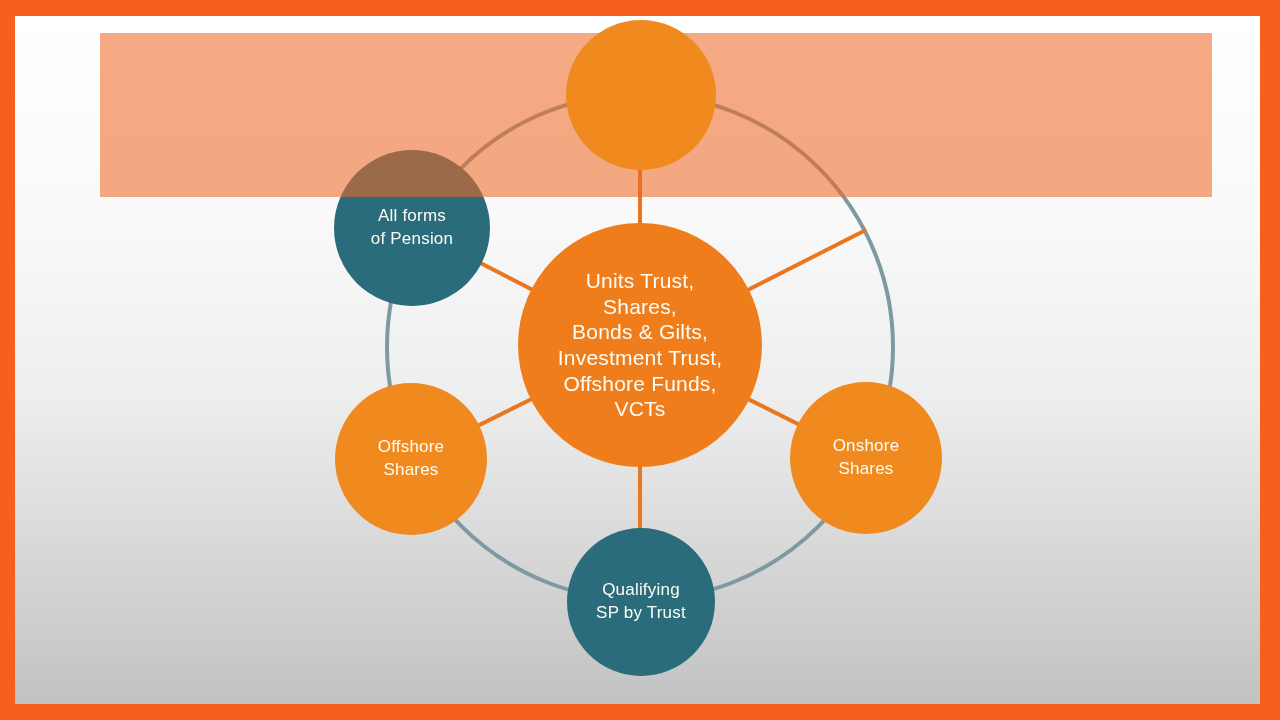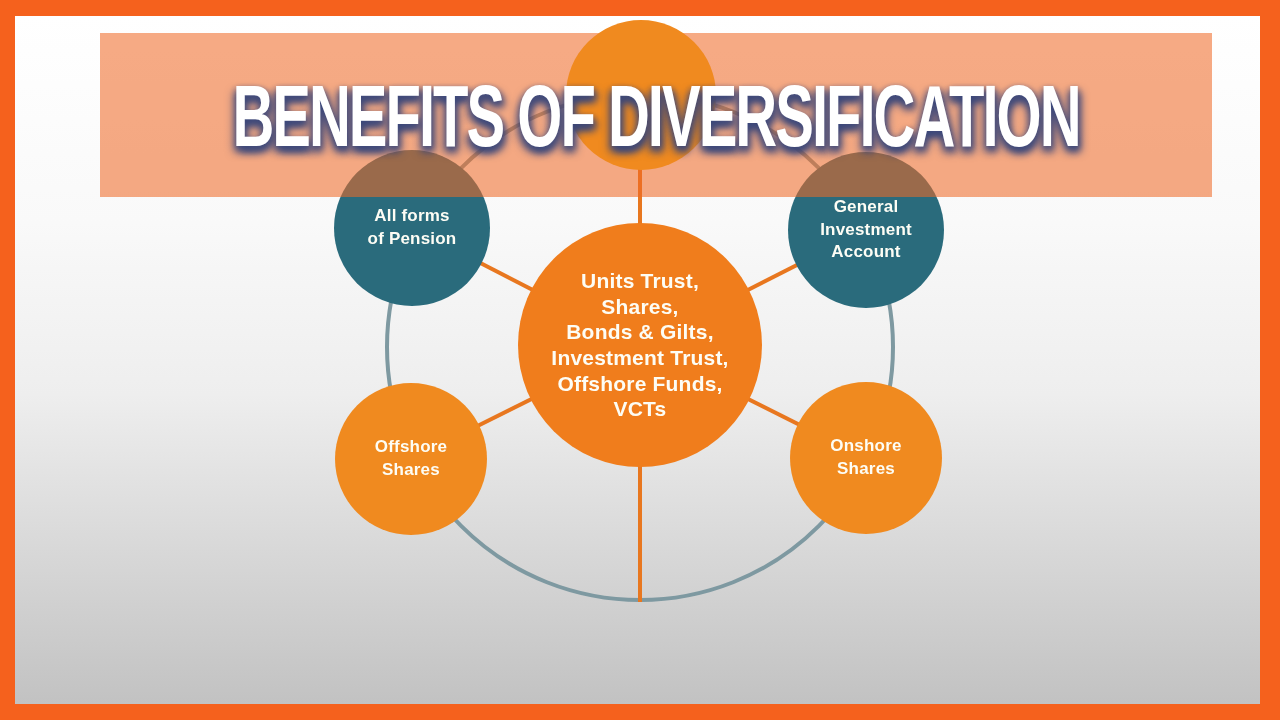--- a/index.html
+++ b/index.html
@@ -37,21 +37,21 @@
     background:var(--line,#E8771F);transform-origin:0 50%;z-index:2;
   }
   .line.to-top{width:250px;transform:rotate(-90deg);}
   .line.to-bottom{width:257px;transform:rotate(90deg);}
   .line.to-top-left{width:256px;transform:rotate(-152.8deg);}
   .line.to-top-right{width:254px;transform:rotate(-27deg);}
   .line.to-bottom-left{width:256px;transform:rotate(153.5deg);}
   .line.to-bottom-right{width:253px;transform:rotate(26.6deg);}
   .circle{
     position:absolute;border-radius:50%;z-index:3;
-    display:flex;align-items:center;justify-content:center;text-align:center;font-weight:bold;
+    display:flex;align-items:center;justify-content:center;text-align:center;
   }
   .circle .circle-label{
     white-space:pre-line;color:var(--label-text,#FDFDF5);
     font-size:17px;line-height:1.35;letter-spacing:.2px;
   }
   .teal{background:var(--teal,#2A6B7C);}
   .orange{background:var(--orange-circle,#F08A1F);}
   .hub{
     left:503px;top:207px;width:244px;height:244px;
     background:var(--center-orange,#F07D1C);
@@ -97,50 +97,46 @@
     <div class="line to-top-left"></div>
     <div class="line to-top-right"></div>
     <div class="line to-bottom-left"></div>
     <div class="line to-bottom-right"></div>
 
     <div class="circle teal c-top-left">
       <span class="circle-label">All forms
 of Pension</span>
     </div>
 
-    <div class="circle teal c-top-right">
-      <span class="circle-label">General
-Investment
-Account</span>
-    </div>
 
     <div class="circle orange c-left">
       <span class="circle-label">Offshore
 Shares</span>
     </div>
 
     <div class="circle orange c-right">
       <span class="circle-label">Onshore
 Shares</span>
     </div>
 
+    <div class="circle teal c-bottom">
+      <span class="circle-label">Qualifying
+SP by Trust</span>
+    </div>
 
     <div class="circle hub">
       <span class="circle-label">Units Trust,
 Shares,
 Bonds &amp; Gilts,
 Investment Trust,
 Offshore Funds,
 VCTs</span>
     </div>
 
     <div class="banner"></div>
 
     <div class="circle orange c-top">
       <span class="circle-label"></span>
     </div>
 
-    <div class="title">
-      <h1>BENEFITS OF DIVERSIFICATION</h1>
-    </div>
 
   </div>
 </div>
 
 </body></html>

